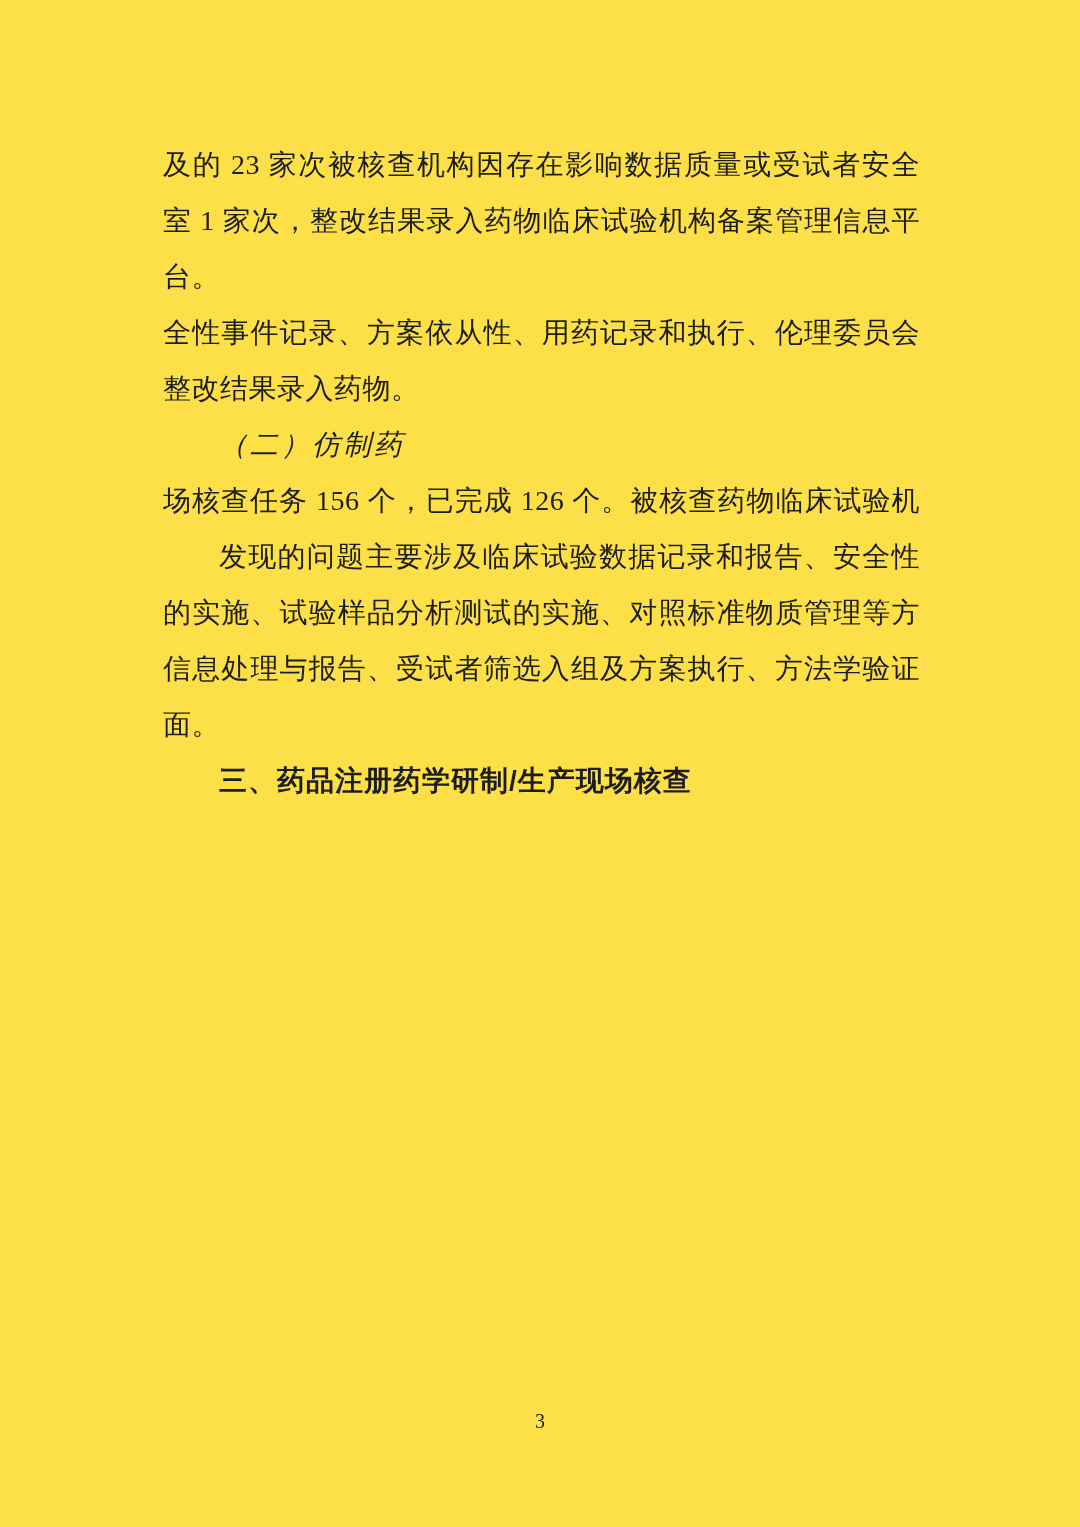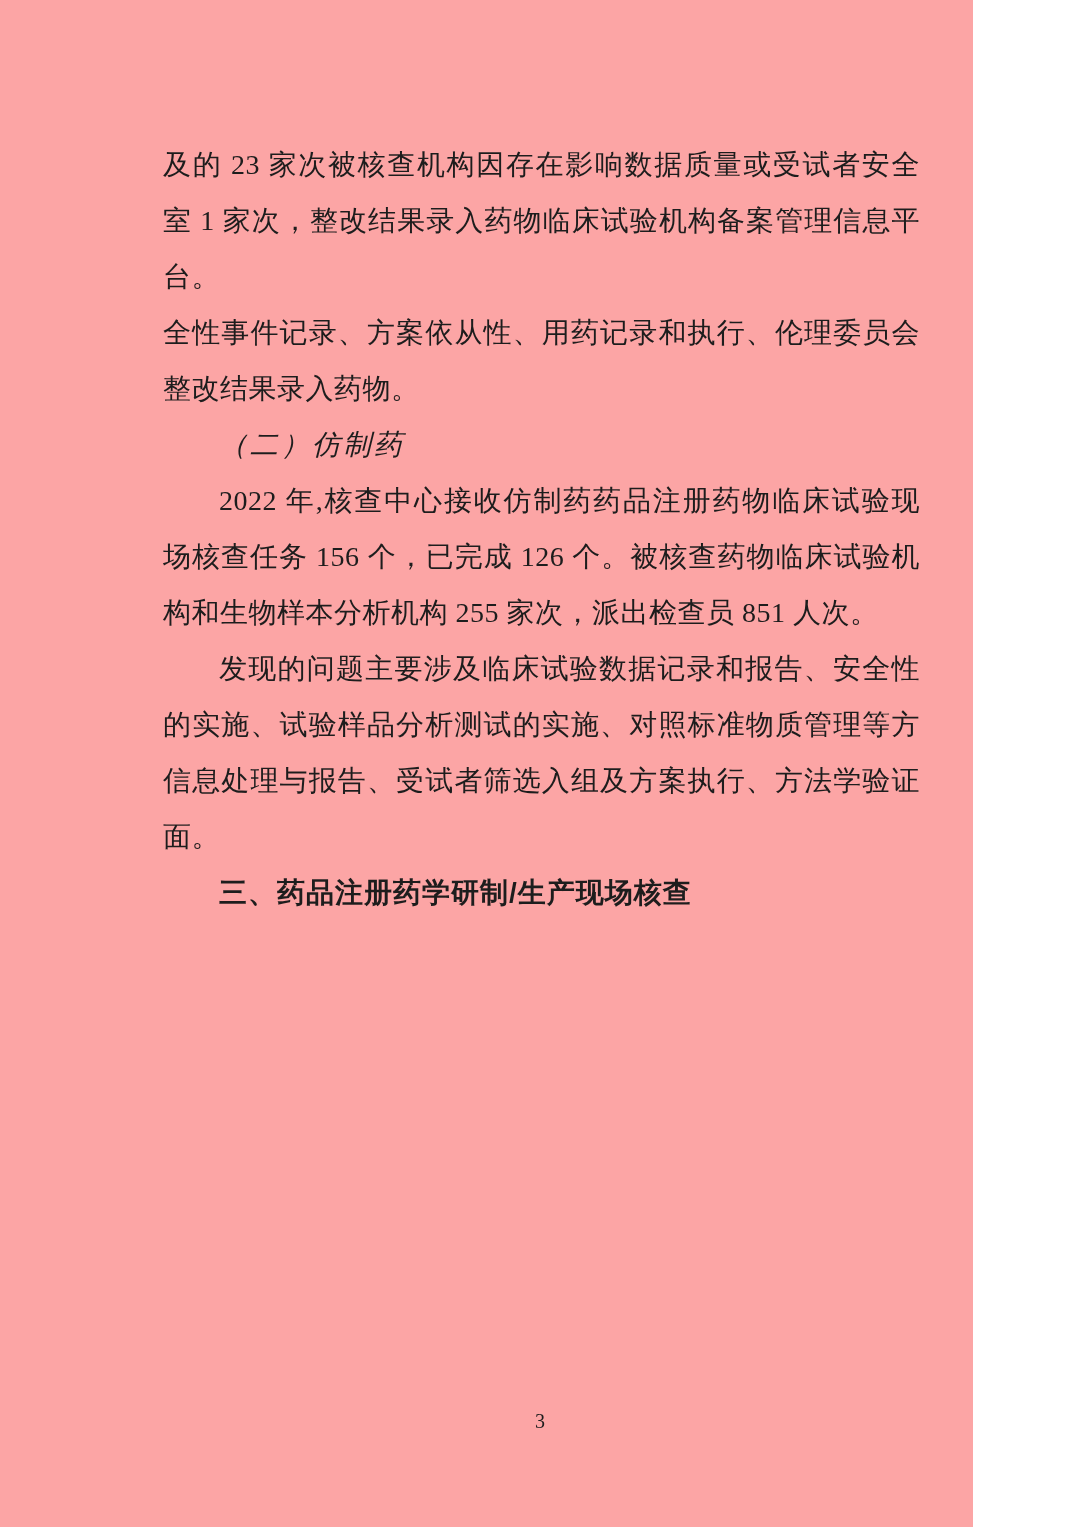--- a/index.html
+++ b/index.html
@@ -3,23 +3,23 @@
 <meta charset="utf-8">
 <style>
   * { margin:0; padding:0; box-sizing:border-box; }
   html,body { width:1080px; height:1527px; }
   body {
     background:#ffffff;
     font-family:"Liberation Serif","DejaVu Serif",serif;
   }
   .page {
     position:relative;
-    width:973px;
+    width:1080px;
     height:1527px;
-    background:#fca5a5;
+    background:#fde047;
     overflow:hidden;
   }
   .text-block {
     position:absolute;
     left:163px;
     top:137px;
     width:757px;
     color:#1d1d1d;
   }
   .line {
@@ -72,23 +72,21 @@
     <div>
       <div class="line">全性事件记录、方案依从性、用药记录和执行、伦理委员会</div>
       <div class="line last">整改结果录入药物。</div>
     </div>
 
     <div>
       <div class="line indent kai last">（二）仿制药</div>
     </div>
 
     <div>
-      <div class="line indent">2022 年,核查中心接收仿制药药品注册药物临床试验现</div>
       <div class="line">场核查任务 156 个，已完成 126 个。被核查药物临床试验机</div>
-      <div class="line last">构和生物样本分析机构 255 家次，派出检查员 851 人次。</div>
     </div>
 
 
     <div>
       <div class="line indent">发现的问题主要涉及临床试验数据记录和报告、安全性</div>
       <div class="line">的实施、试验样品分析测试的实施、对照标准物质管理等方</div>
       <div class="line">信息处理与报告、受试者筛选入组及方案执行、方法学验证</div>
       <div class="line last">面。</div>
     </div>
 

